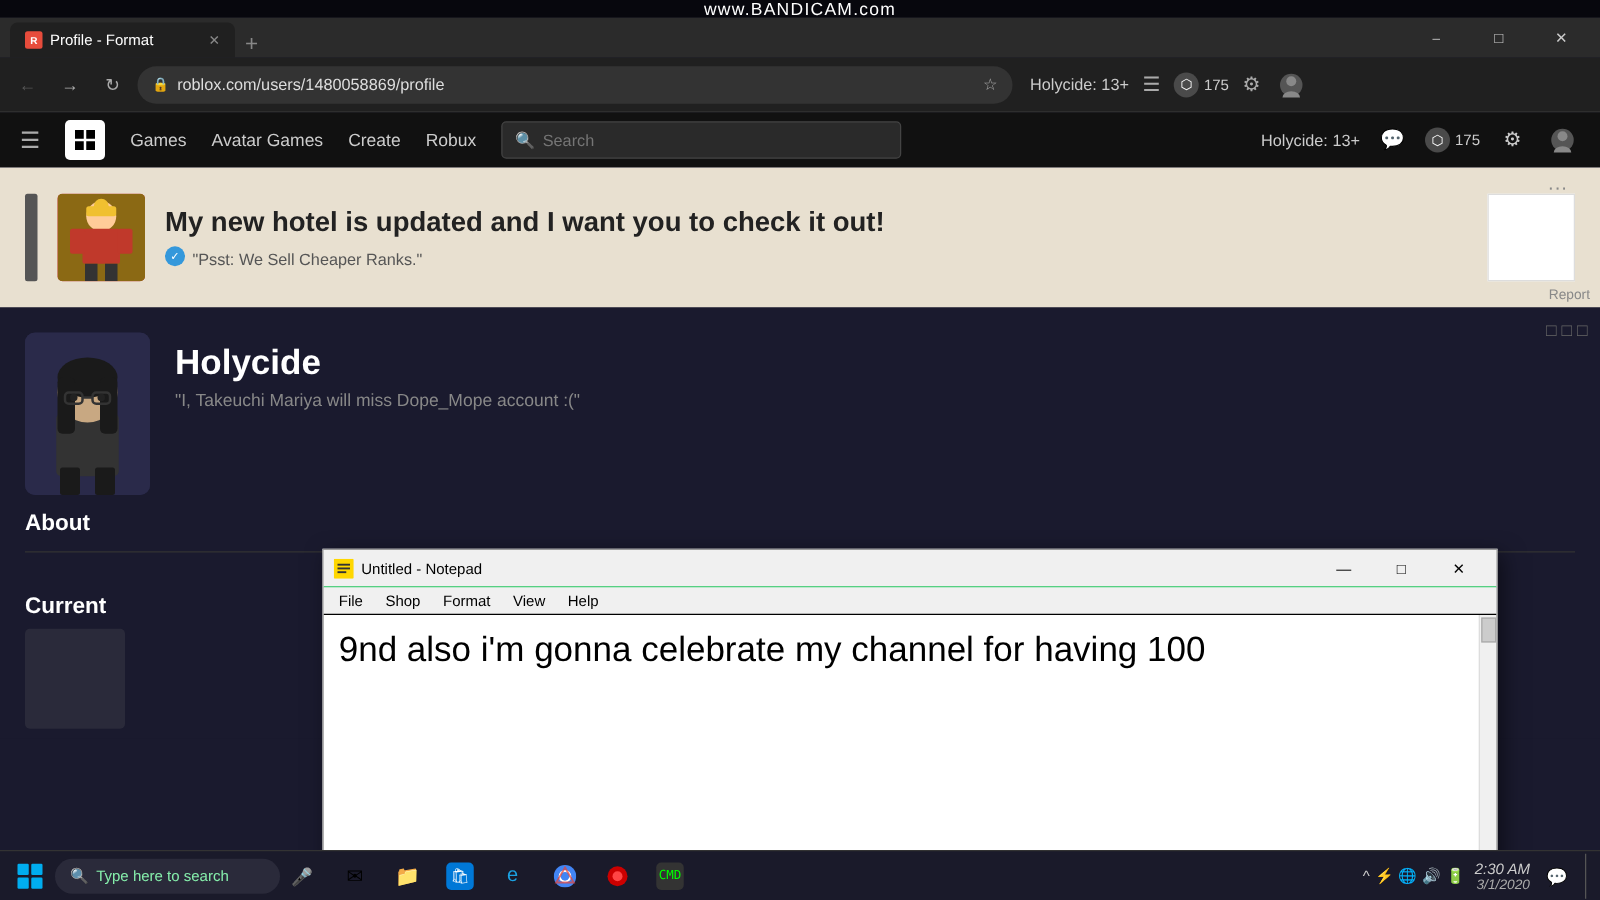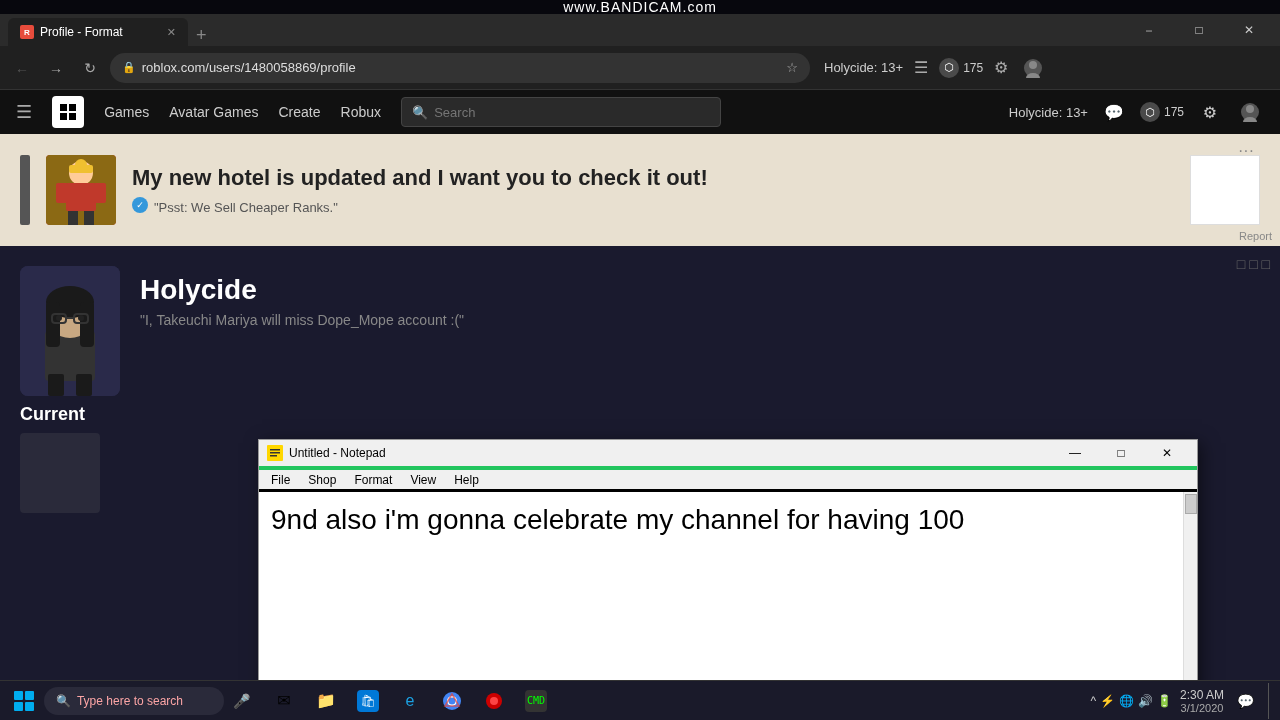--- a/index.html
+++ b/index.html
@@ -386,21 +386,21 @@
       z-index: 100;
       display: flex;
       flex-direction: column;
     }
     .notepad-titlebar {
       background: #f0f0f0;
       height: 30px;
       display: flex;
       align-items: center;
       padding: 0 8px;
-      border-bottom: 4px solid #22c55e;
+      border-bottom: 1px solid #22c55e;
       gap: 6px;
     }
     .notepad-title {
       font-size: 12px;
       color: #000;
       flex: 1;
     }
     .notepad-win-btns {
       display: flex;
       gap: 2px;
@@ -415,21 +415,21 @@
       font-size: 12px;
       color: #000;
     }
     .notepad-menubar {
       background: #f0f0f0;
       height: 22px;
       display: flex;
       align-items: center;
       padding: 0 4px;
       gap: 2px;
-      border-bottom: 3px solid #000000;
+      border-bottom: 1px solid #000000;
     }
     .notepad-menu-item {
       padding: 2px 8px;
       font-size: 12px;
       color: #000;
       cursor: pointer;
     }
     .notepad-content {
       flex: 1;
       padding: 8px 12px;
@@ -498,21 +498,21 @@
     .taskbar-search {
       background: #2a2a3a;
       border-radius: 16px;
       height: 28px;
       display: flex;
       align-items: center;
       padding: 0 12px;
       gap: 6px;
       width: 180px;
     }
-    .taskbar-search-text { font-size: 12px; color: #fca5a5; }
+    .taskbar-search-text { font-size: 12px; color: #86efac; }
     .taskbar-mic {
       width: 28px;
       height: 28px;
       display: flex;
       align-items: center;
       justify-content: center;
       color: #888;
       font-size: 14px;
       cursor: pointer;
     }
@@ -549,21 +549,22 @@
       display: flex;
       align-items: center;
       gap: 4px;
     }
     .tray-icon {
       color: #ccc;
       font-size: 12px;
       cursor: pointer;
     }
     .taskbar-clock {
-      text-align: center;
+      text-align: right;
+      font-style: italic;
     }
     .clock-time { font-size: 12px; color: #ccc; }
     .clock-date { font-size: 11px; color: #aaa; }
     .taskbar-show-desktop {
       width: 4px;
       height: 36px;
       border-left: 1px solid #555;
       cursor: pointer;
     }
     .taskbar-notification {
@@ -750,20 +751,24 @@
         </svg>
       </div>
     </div>
     <div class="profile-info">
       <div class="profile-name">Holycide</div>
       <div class="profile-status">"I, Takeuchi Mariya will miss Dope_Mope account :("</div>
     </div>
     <div class="profile-options-btn">□ □ □</div>
   </div>
 
+  <div class="about-section">
+    <div class="about-title">About</div>
+    <hr class="about-divider">
+  </div>
 
   <div class="current-section">
     <div class="current-title">Current</div>
     <div class="current-item"></div>
   </div>
 
   <div class="notepad-window">
 
     <div class="notepad-titlebar">
       <svg width="16" height="16" viewBox="0 0 16 16">

